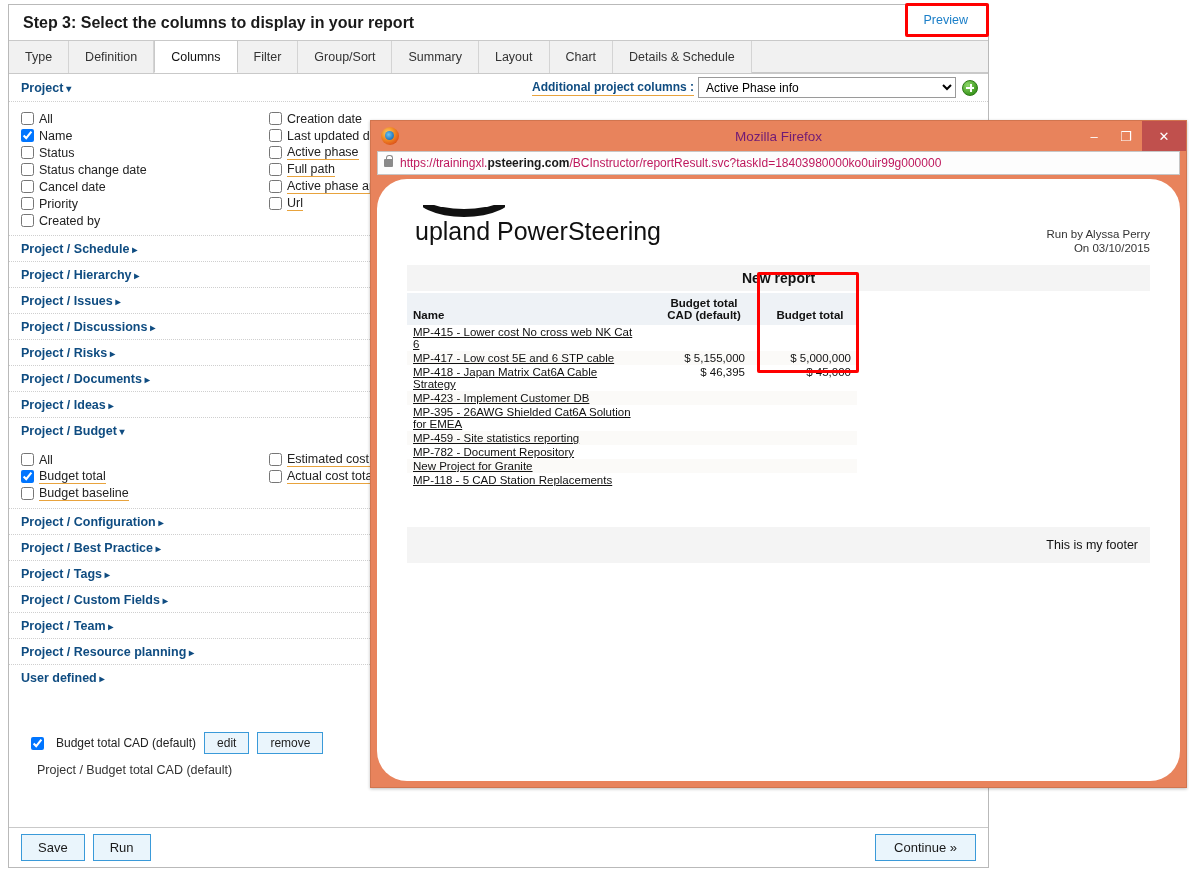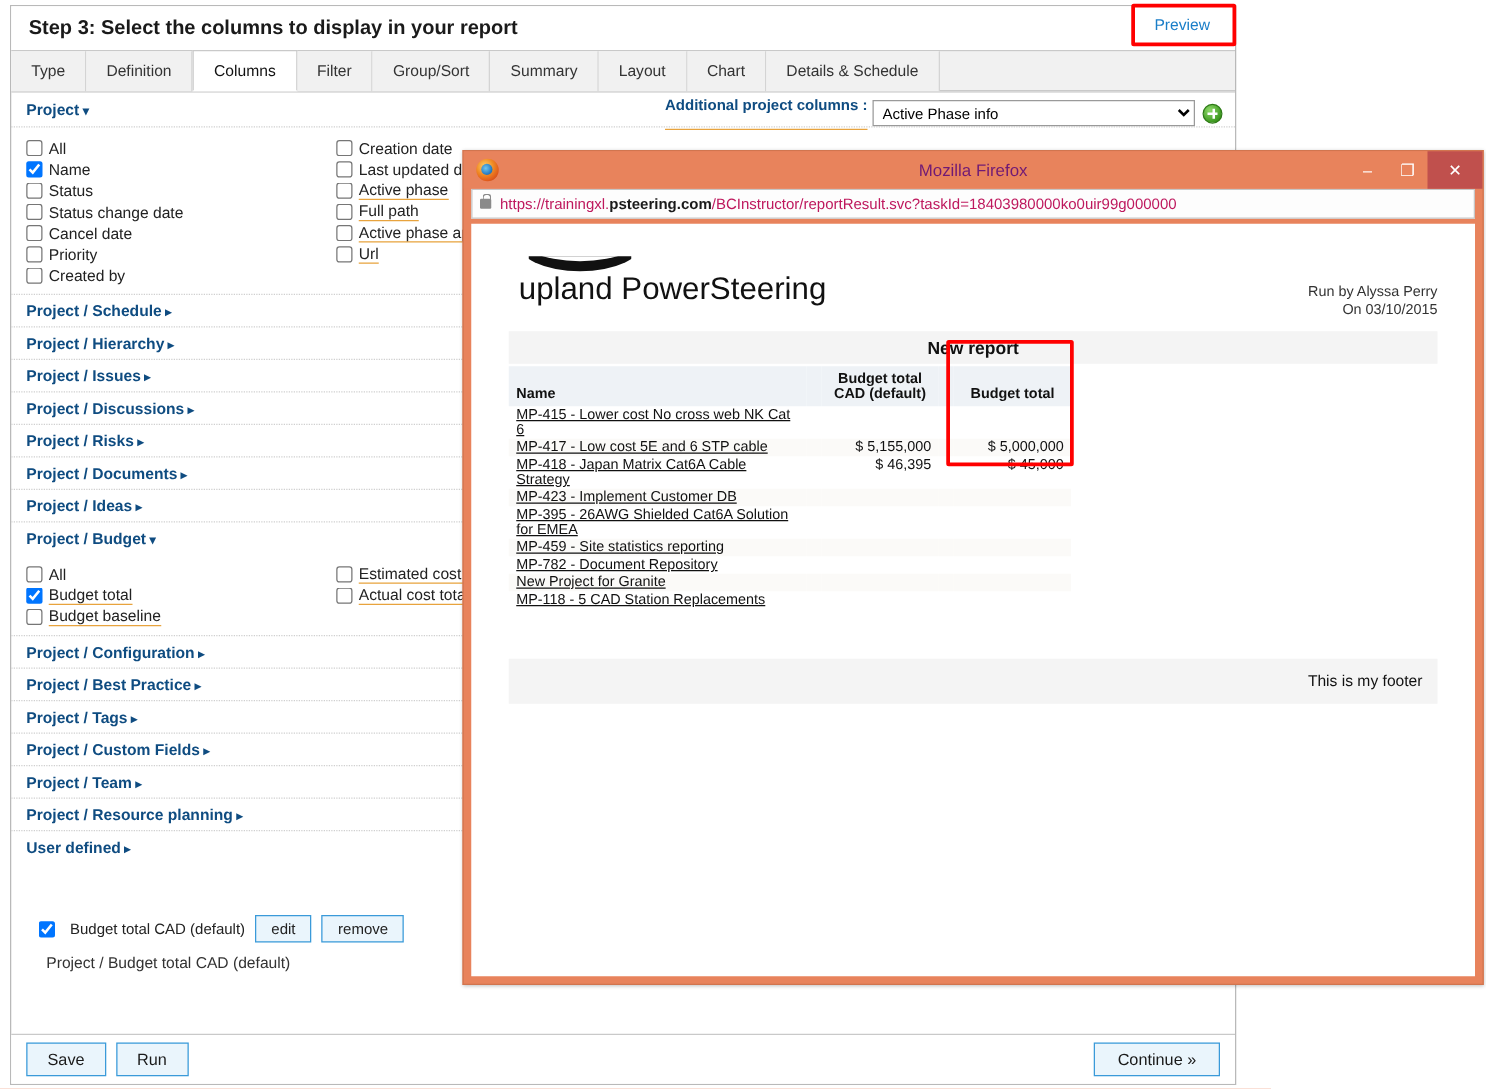--- a/index.html
+++ b/index.html
@@ -64,21 +64,21 @@
   }
   .caret-down::after { content:" \25BE"; font-size:10px; }
   .caret-right::after { content:" \25B8"; font-size:10px; }
 
   #addl-wrap {
     position:absolute; right:10px; top:3px;
     display:flex; align-items:center; gap:0;
   }
   #addl-label {
     color:#0f4c81; font-weight:bold; font-size:12px;
-    border-bottom:1px solid #e8a33d; padding-bottom:12px; margin-right:4px;
+    border-bottom:1px solid #e8a33d; padding-bottom:1px; margin-right:4px;
   }
   #addl-select {
     width:258px; height:21px; font-size:12px;
     font-family:"Liberation Sans", sans-serif;
     border:1px solid #9a9a9a; background:#fff; padding-left:3px;
   }
   #add-col-btn {
     width:16px; height:16px; border-radius:50%; margin-left:6px;
     background:radial-gradient(circle at 35% 30%, #8fd96a 0%, #3f9a21 70%, #2d7a16 100%);
     border:1px solid #2d7a16; position:relative; cursor:pointer;
@@ -171,20 +171,21 @@
   #lock-icon::before{
     content:""; position:absolute; left:2px; top:-4px; width:5px; height:5px;
     border:1.5px solid #8a8a8a; border-bottom:none;
     border-radius:3px 3px 0 0;
   }
   .url-dim { color:#be185d; font-size:12px; }
   .url-strong { color:#1a1a1a; font-size:12px; font-weight:bold; }
   #ff-content {
     flex:1; background:#ffffff; margin:4px 6px 6px 6px; overflow:hidden;
     position:relative;
+    border-radius:30px;
   }
 
   
   #report { padding:26px 30px 0 30px; position:relative; }
   #logo-wrap { position:relative; height:44px; }
   #logo-swoosh {
     position:absolute; left:16px; top:0px; width:82px; height:16px;
     overflow:hidden;
   }
   #logo-swoosh::before {

